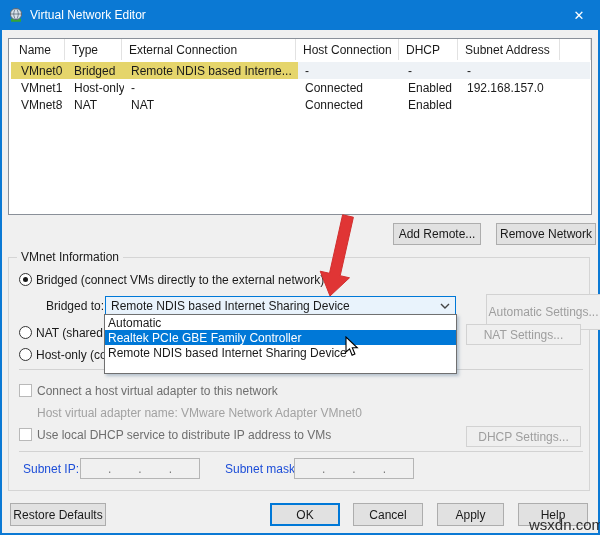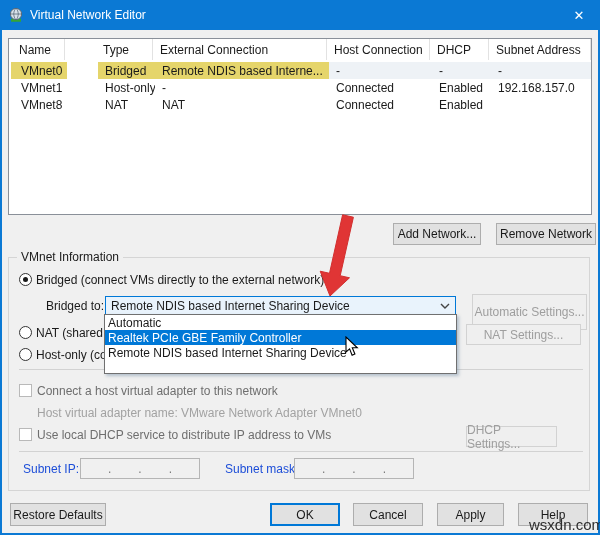--- a/index.html
+++ b/index.html
@@ -16,21 +16,21 @@
 
   .client { position:absolute; left:2px; top:30px; width:596px; height:503px; background:#f0f0f0; }
 
   
   .tbl { position:absolute; left:6px; top:8px; width:584px; height:177px; background:#ffffff;
          border:1px solid #8a9099; overflow:hidden; }
   .tbl-header { position:absolute; left:0; top:0; width:100%; height:21px; display:flex; background:#ffffff; }
   .tbl-header .hcell { border-right:1px solid #e2e2e2; display:flex; align-items:center; }
   .tbl-row { position:absolute; left:2px; width:579px; height:17px; display:flex; }
   .cell, .hcell { flex:none; padding-left:7px; display:flex; align-items:center; white-space:nowrap; overflow:hidden; }
-  .c1 { width:56px; padding-left:10px; } .c2 { width:57px;margin-left:31px; } .c3 { width:174px; }
+  .c1 { width:56px; padding-left:10px; } .c2 { width:57px; } .c3 { width:174px; }
   .c4 { width:103px; } .c5 { width:59px; } .c6 { width:102px; } .cf { flex:1 1 auto; }
   .row-sel-ext .c1,.row-sel-ext .c2,.row-sel-ext .c3 { background:#e5d56b; }
   .row-sel-ext .c4,.row-sel-ext .c5,.row-sel-ext .c6,.row-sel-ext .cf { background:#eef2f6; }
 
   
   .btn { position:absolute; background:#e1e1e1; border:1px solid #adadad; font-size:12px;
          display:flex; align-items:center; justify-content:center; cursor:default; }
   .btn.default { border:2px solid #0078d7; }
   .btn.disabled { background:#efefef; border:1px solid #d2d2d2; color:#9e9e9e; }
 
@@ -117,21 +117,21 @@
       <div class="tbl-row" style="top:57px;">
         <div class="cell c1">VMnet8</div>
         <div class="cell c2">NAT</div>
         <div class="cell c3">NAT</div>
         <div class="cell c4">Connected</div>
         <div class="cell c5">Enabled</div>
         <div class="cell cf"></div>
       </div>
     </div>
 
-    <div class="btn" style="left:391px; top:193px; width:88px; height:22px;">Add Network...</div>
+    <div class="btn" style="left:391px; top:193px; width:88px; height:22px;">Add Remote...</div>
     <div class="btn" style="left:494px; top:193px; width:100px; height:22px;">Remove Network</div>
 
     <div class="groupbox">
       <span class="group-label">VMnet Information</span>
 
       <div class="radio" style="left:10px; top:15px;">
         <span class="dot"></span>
       </div>
       <span class="lbl" style="left:27px; top:15px;">Bridged (connect VMs directly to the external network)</span>
 
@@ -139,41 +139,41 @@
 
       <div class="combo">
         <span class="combo-text">Remote NDIS based Internet Sharing Device</span>
         <span class="chev">
           <svg width="10" height="6" viewBox="0 0 10 6">
               <polyline points="1,1 5,5 9,1" fill="none" stroke="#444" stroke-width="1.4"></polyline>
             </svg>
         </span>
       </div>
 
-      <div class="btn disabled" style="left:463px; top:36px; width:115px; height:36px;">Automatic Settings...</div>
+      <div class="btn disabled" style="left:477px; top:36px; width:115px; height:36px;">Automatic Settings...</div>
 
       <div class="radio" style="left:10px; top:68px;"></div>
       <span class="lbl" style="left:27px; top:68px;">NAT (shared host's IP address with VMs)</span>
 
       <div class="btn disabled" style="left:457px; top:66px; width:115px; height:21px;">NAT Settings...</div>
 
       <div class="radio" style="left:10px; top:90px;"></div>
       <span class="lbl" style="left:27px; top:90px;">Host-only (connect VMs internally in a private network)</span>
 
       <div class="sep" style="top:111px;"></div>
 
       <div class="checkbox" style="left:10px; top:126px;"></div>
       <span class="lbl gray" style="left:28px; top:126px;">Connect a host virtual adapter to this network</span>
 
       <span class="lbl lightgray" style="left:28px; top:148px;">Host virtual adapter name: VMware Network Adapter VMnet0</span>
 
       <div class="checkbox" style="left:10px; top:170px;"></div>
       <span class="lbl gray" style="left:28px; top:170px;">Use local DHCP service to distribute IP address to VMs</span>
 
-      <div class="btn disabled" style="left:457px; top:168px; width:91px; height:21px;">DHCP Settings...</div>
+      <div class="btn disabled" style="left:457px; top:168px; width:115px; height:21px;">DHCP Settings...</div>
 
       <div class="sep" style="top:193px;"></div>
 
       <span class="lbl dim" style="left:14px; top:204px;">Subnet IP:</span>
       <div class="ipfield" style="left:71px; top:200px;">
         <span>.</span>
         <span>.</span>
         <span>.</span>
       </div>
 

